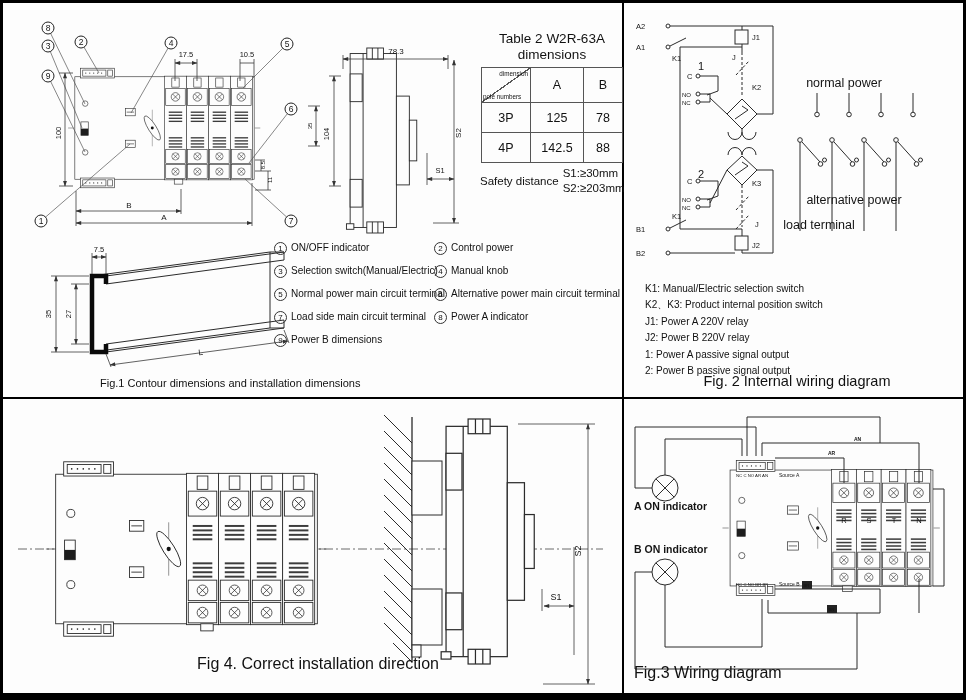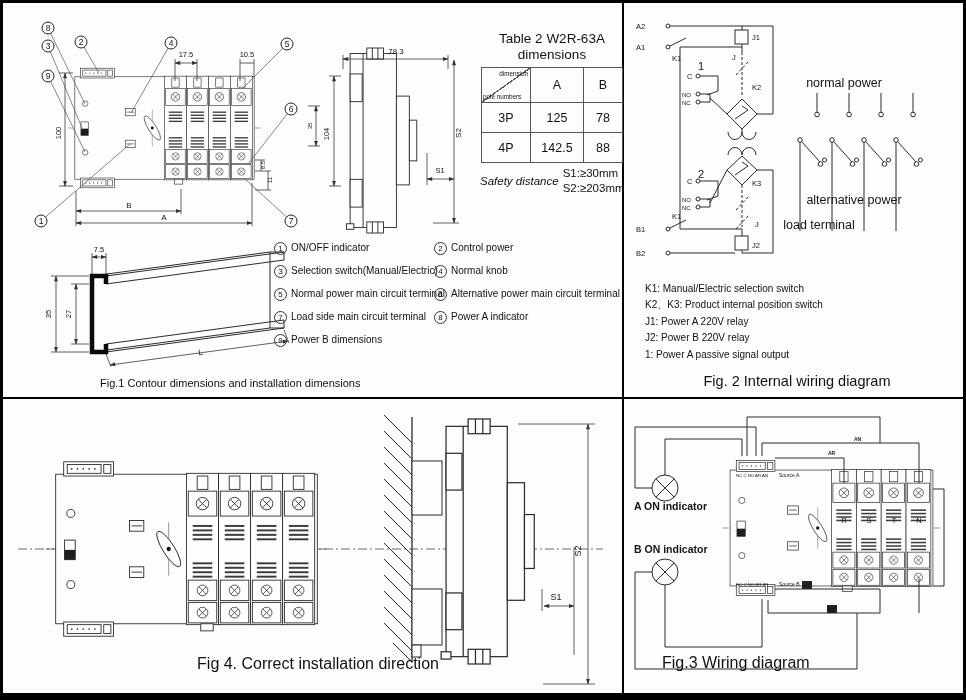--- a/index.html
+++ b/index.html
@@ -25,36 +25,36 @@
   svg text{font-family:"Liberation Sans",sans-serif;fill:#141414;}
   .d8{font-size:8px;} .d7{font-size:7.5px;} .d6{font-size:6px;}
   .d9{font-size:9px;} .d11{font-size:11px;} .d12{font-size:12.5px;} .d5{font-size:5px;}
   .d43{font-size:4.3px;} .mid{text-anchor:middle;} .bold{font-weight:bold;}
   .co circle{fill:#fdfdfd;stroke:#222;stroke-width:1;}
   .co text{font-size:8.5px;text-anchor:middle;}
   
   .cap{position:absolute;white-space:nowrap;}
   #cap1{left:97px;top:374px;font-size:11px;}
   #cap2{left:40px;top:370px;width:270px;text-align:center;font-size:14.5px;}
-  #cap3{left:12px;top:255px;font-size:16px;margin-left:28px;}
+  #cap3{left:12px;top:265px;font-size:16px;}
   #cap4{left:120px;top:256px;width:390px;text-align:center;font-size:16px;}
   #table2{position:absolute;left:477px;top:28px;width:144px;}
   .t2-title{text-align:center;font-size:13.5px;line-height:1.2;}
   #table2 table{border-collapse:collapse;margin:4px auto 0 auto;}
   #table2 td{border:1px solid #555;text-align:center;font-size:12.5px;padding:0;}
   .t2-corner{position:relative;width:48px;height:34px;}
   .t2-diag{position:absolute;inset:0;
      background:linear-gradient(to bottom right,transparent calc(50% - .6px),#555 calc(50% - .6px),#555 calc(50% + .6px),transparent calc(50% + .6px));}
   .t2-ct{position:absolute;right:2px;top:2px;font-size:6.3px;}
   .t2-cb{position:absolute;left:1px;bottom:2px;font-size:6.3px;}
   .t2-h{width:48px;height:34px;font-size:13px;}
   .t2-c{height:29px;}
   .t2-a{width:52px;} .t2-b{width:38px;}
   #safety{display:flex;align-items:center;gap:4px;margin-top:3px;}
-  #safety .sl{font-size:11.5px;white-space:nowrap;font-style:italic;}
+  #safety .sl{font-size:11.5px;white-space:nowrap;}
   #safety .sv{font-size:11.5px;line-height:1.25;white-space:nowrap;}
   #legend1{position:absolute;left:271px;top:239px;width:352px;display:grid;
      grid-template-columns:160px 192px;row-gap:10px;column-gap:0;font-size:10px;}
   .li{display:flex;align-items:flex-start;gap:4px;white-space:nowrap;}
   .cnum{flex:0 0 auto;width:11px;height:11px;border:1px solid #333;border-radius:50%;
      display:inline-flex;align-items:center;justify-content:center;font-size:8px;margin-top:0px;}
   #legend2{position:absolute;left:23px;top:260px;font-size:10px;line-height:16.4px;white-space:nowrap;margin-top:18px;}
 </style>
 </head>
 <body>
@@ -326,21 +326,21 @@
       <div class="li">
           <span class="cnum">2</span>
           <span>Control power</span>
         </div>
       <div class="li">
           <span class="cnum">3</span>
           <span>Selection switch(Manual/Electric)</span>
         </div>
       <div class="li">
           <span class="cnum">4</span>
-          <span>Normal  knob</span>
+          <span>Manual  knob</span>
         </div>
       <div class="li">
           <span class="cnum">5</span>
           <span>Normal power main circuit terminal</span>
         </div>
       <div class="li">
           <span class="cnum">6</span>
           <span>Alternative power main circuit terminal</span>
         </div>
       <div class="li">
@@ -479,20 +479,21 @@
       <text class="d12 mid" x="222" y="84">normal power</text>
       <text class="d12 mid" x="232" y="201">alternative power</text>
       <text class="d12 mid" x="197" y="226">load terminal</text>
     </svg>
     <div id="legend2">
       <div>K1: Manual/Electric selection switch</div>
       <div>K2、K3: Product internal position switch</div>
       <div>J1: Power A 220V relay</div>
       <div>J2: Power B 220V relay</div>
       <div>1: Power A passive signal output</div>
+      <div>2: Power B passive signal output</div>
     </div>
     <div id="cap2" class="cap">Fig. 2 Internal wiring diagram</div>
   </div>
 
   <div id="q3" class="quad">
     <svg width="619" height="291">
       <line x1="15" y1="150" x2="600" y2="150" class="cl"></line>
       <use href="#dev-front" x="50" y="61" width="267" height="178"></use>
 
       <g class="ln">

